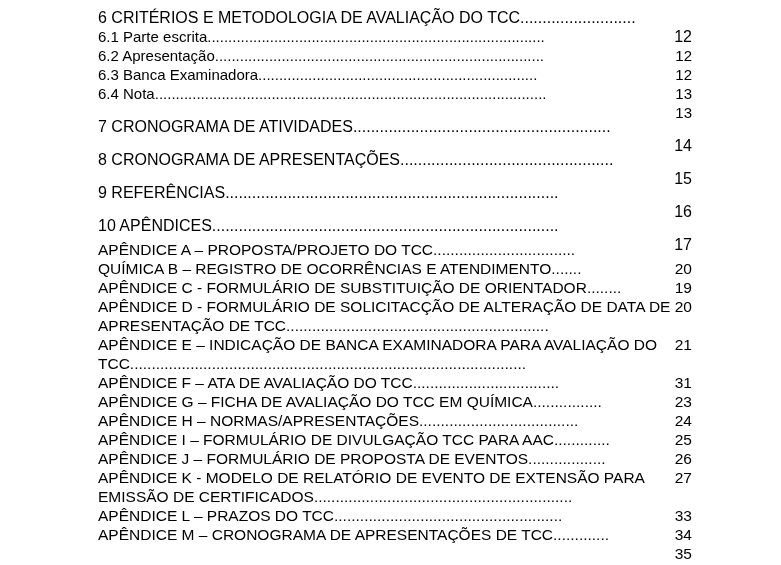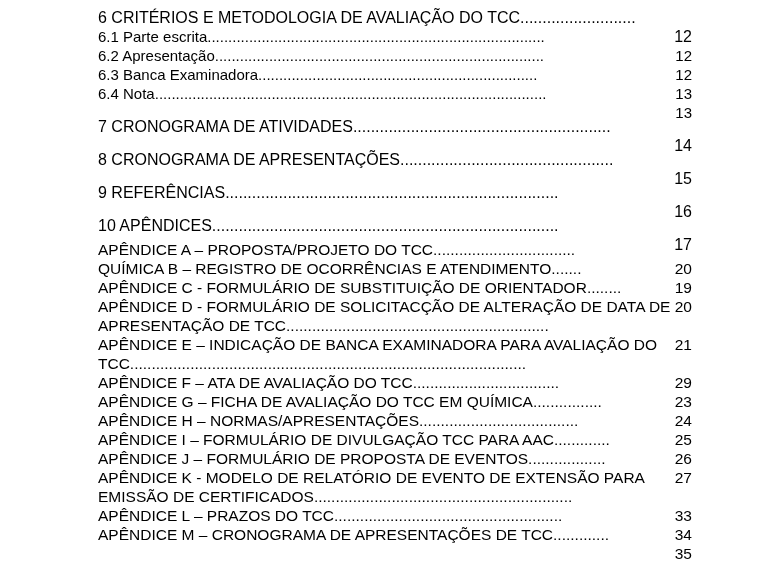--- a/index.html
+++ b/index.html
@@ -101,21 +101,21 @@
   <div class="entry apdx">
     <span class="txt">QUÍMICA B – REGISTRO DE OCORRÊNCIAS E ATENDIMENTO</span><span class="txt">.......</span><span class="pg">19</span>
   </div>
   <div class="entry apdx">
     <span class="txt">APÊNDICE C - FORMULÁRIO DE SUBSTITUIÇÃO DE ORIENTADOR</span><span class="txt">........</span><span class="pg">20</span>
   </div>
   <div class="entry apdx wrap two-line">
     <span class="txt">APÊNDICE D - FORMULÁRIO DE SOLICITACÇÃO DE ALTERAÇÃO DE DATA DE APRESENTAÇÃO DE TCC</span><span class="txt">.............................................................</span><span class="pg" style="top:19px">21</span>
   </div>
   <div class="entry apdx wrap two-line">
-    <span class="txt">APÊNDICE E – INDICAÇÃO DE BANCA EXAMINADORA PARA AVALIAÇÃO DO TCC</span><span class="txt">............................................................................................</span><span class="pg" style="top:19px">29</span>
+    <span class="txt">APÊNDICE E – INDICAÇÃO DE BANCA EXAMINADORA PARA AVALIAÇÃO DO TCC</span><span class="txt">............................................................................................</span><span class="pg" style="top:19px">31</span>
   </div>
   <div class="entry apdx">
     <span class="txt">APÊNDICE F – ATA DE AVALIAÇÃO DO TCC</span><span class="txt">..................................</span><span class="pg">23</span>
   </div>
   <div class="entry apdx">
     <span class="txt">APÊNDICE G – FICHA DE AVALIAÇÃO DO TCC EM QUÍMICA</span><span class="txt">................</span><span class="pg">24</span>
   </div>
   <div class="entry apdx">
     <span class="txt">APÊNDICE H – NORMAS/APRESENTAÇÕES</span><span class="txt">.....................................</span><span class="pg">25</span>
   </div>

